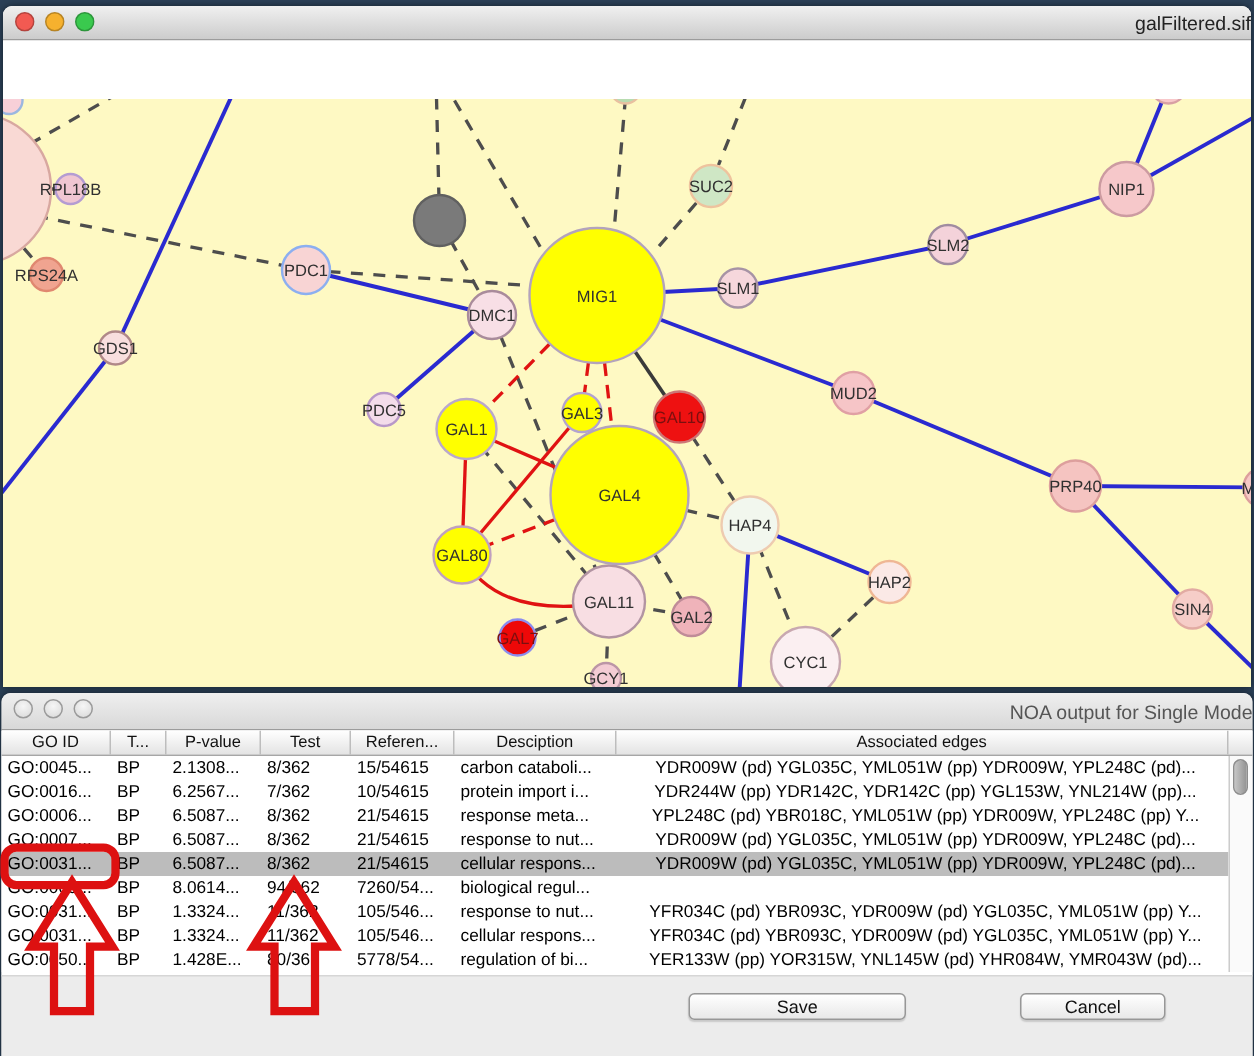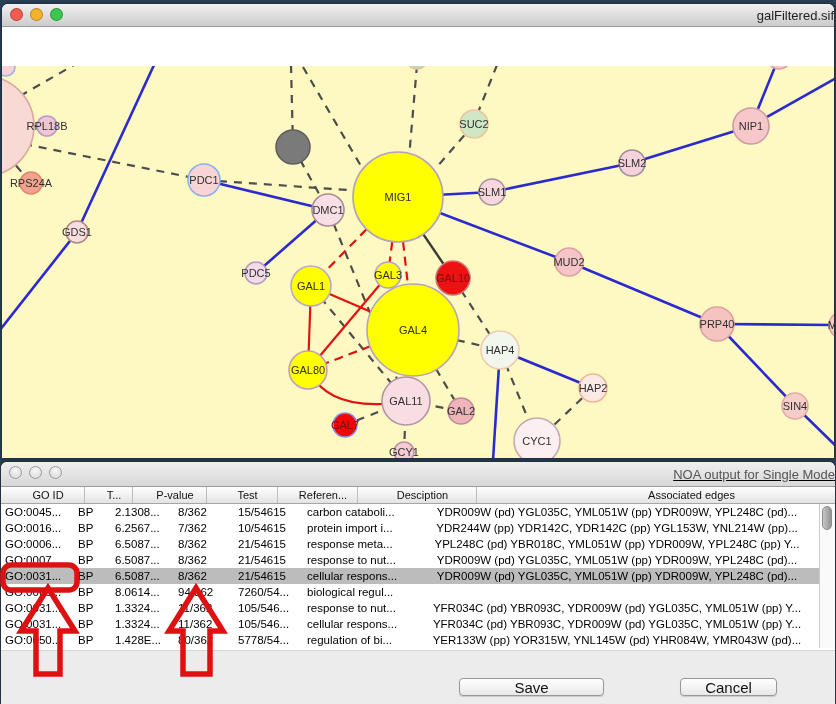--- a/index.html
+++ b/index.html
@@ -13,44 +13,44 @@
   .light{width:13px;height:13px;border-radius:50%;border:1px solid rgba(0,0,0,.25);box-sizing:border-box;}
   .light.inactive{background:radial-gradient(circle at 50% 35%,#f6f6f6,#d8d8d8);border:1px solid #9a9a9a;}
 
   
   #net-window{left:2px;top:4px;width:832px;height:454px;}
   .net-canvas{position:absolute;left:0;top:22px;width:832px;height:392px;background:#fef9c3;overflow:hidden;margin-top:40px;}
   .net-canvas svg{display:block;}
   .node-label{font-size:11px;pointer-events:none;}
 
   
-  #noa-window{left:1px;top:462px;width:834px;height:242px;background:#ececec;text-decoration:underline;}
+  #noa-window{left:1px;top:462px;width:834px;height:242px;background:#ececec;}
   #noa-window .titlebar{height:24px;background:linear-gradient(#efefef,#d8d8d8);}
   #noa-window .title-text{color:#555;}
   .table-wrap{position:absolute;left:0;top:25px;width:834px;height:163px;background:#fff;overflow:hidden;}
   .thead{display:flex;height:17px;background:linear-gradient(#ffffff,#e3e3e3);
          border-bottom:1px solid #a6a6a6;box-sizing:border-box;}
   .th{font-size:11px;color:#111;text-align:center;line-height:16px;border-right:1px solid #bdbdbd;
-      box-sizing:border-box;overflow:hidden;white-space:nowrap;flex:0 0 auto;margin-left:11px;}
+      box-sizing:border-box;overflow:hidden;white-space:nowrap;flex:0 0 auto;}
   .trows{position:absolute;left:0;top:17px;width:818px;}
   .row{display:flex;height:16px;background:#fff;}
   .row.selected{background:#bcbcbc;}
   .td{font-size:11.5px;color:#000;line-height:16px;padding-left:4px;overflow:hidden;
       white-space:nowrap;box-sizing:border-box;flex:0 0 auto;}
   .c0{width:73px;} .c1{width:37px;} .c2{width:63px;} .c3{width:60px;} .c4{width:69px;}
   .c5{width:108px;} .c6{width:408px;text-align:center;} .cs{width:16px;border-right:none;}
   .scrollbar{position:absolute;right:0;top:17px;width:16px;height:144px;background:#fafafa;
              border-left:1px solid #ccc;box-sizing:border-box;}
   .thumb{position:absolute;left:2px;top:2px;width:10px;height:24px;border-radius:5px;
          background:linear-gradient(90deg,#c6c6c6,#949494);border:1px solid #8d8d8d;box-sizing:border-box;}
   .btn-panel{position:absolute;left:0;top:188px;width:834px;height:54px;background:#ececec;
              border-top:1px solid #d6d6d6;box-sizing:border-box;}
   .mac-btn{position:absolute;top:11px;height:18px;border:1px solid #979797;border-radius:4px;
-           background:linear-gradient(#ffffff,#e8e8e8);font-size:15px;color:#111;text-align:center;
-           line-height:17px;box-sizing:border-box;box-shadow:0 1px 1px rgba(0,0,0,.15);margin-top:16px;}
+           background:linear-gradient(#ffffff,#e8e8e8);font-size:12px;color:#111;text-align:center;
+           line-height:17px;box-sizing:border-box;box-shadow:0 1px 1px rgba(0,0,0,.15);}
   #save-btn{left:458px;width:145px;}
   #cancel-btn{left:679px;width:97px;}
 
   
   #annot{position:absolute;left:0;top:0;z-index:60;pointer-events:none;}
   .annot{fill:none;stroke-width:5.5px;stroke-linejoin:miter;}
 </style>
 </head>
 <body>
 

